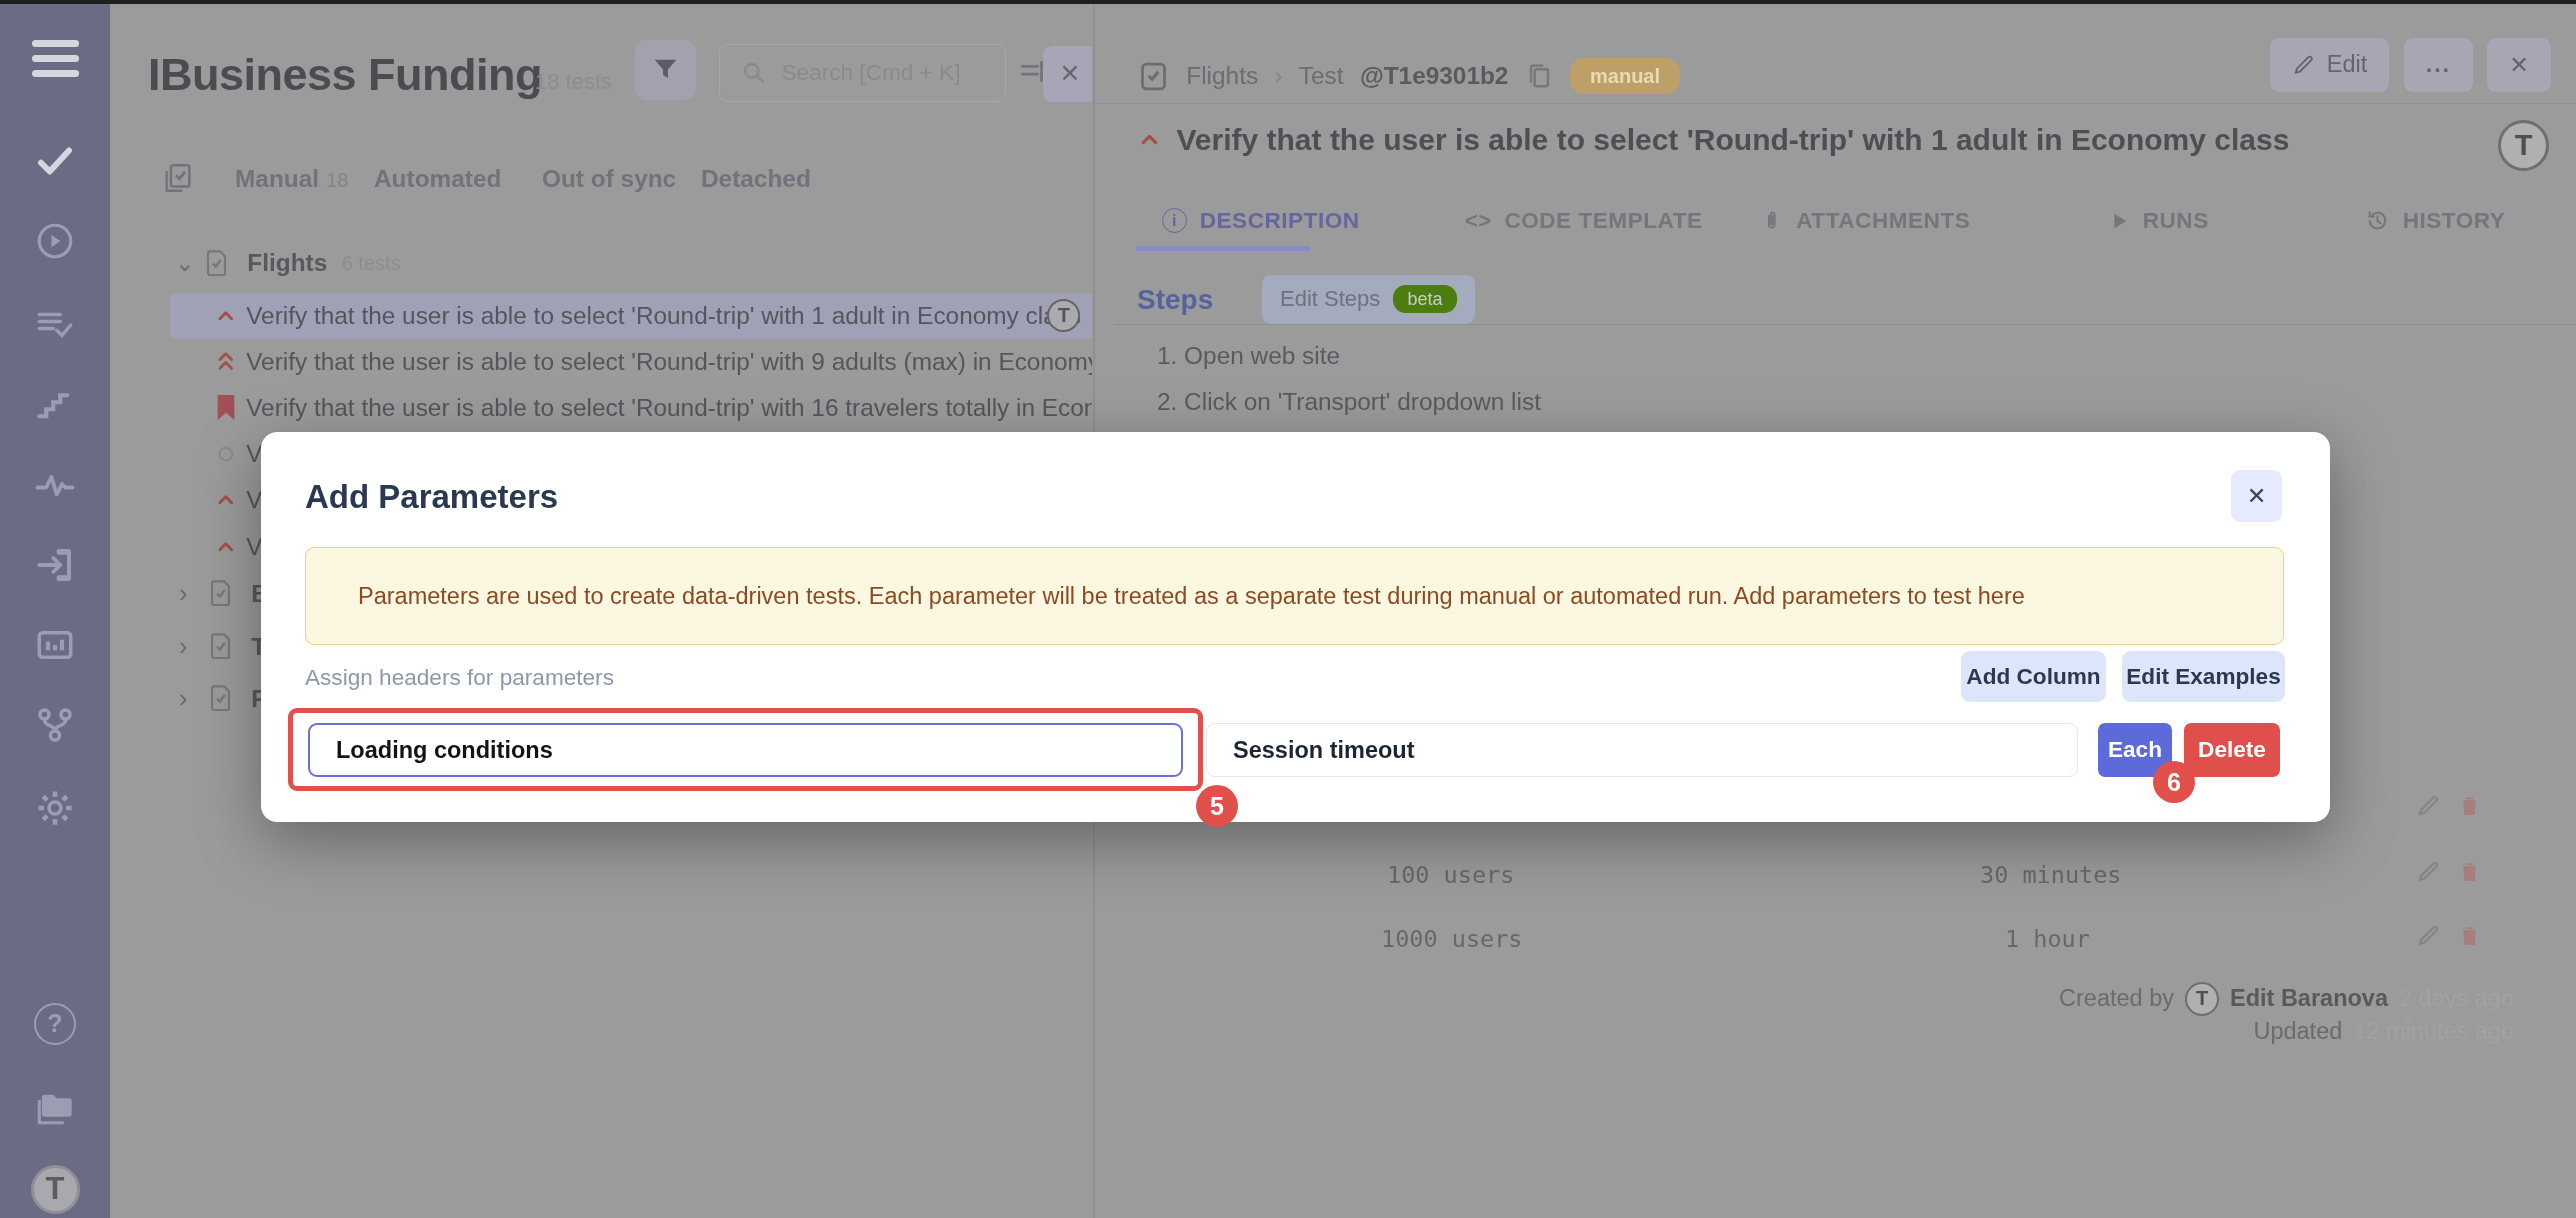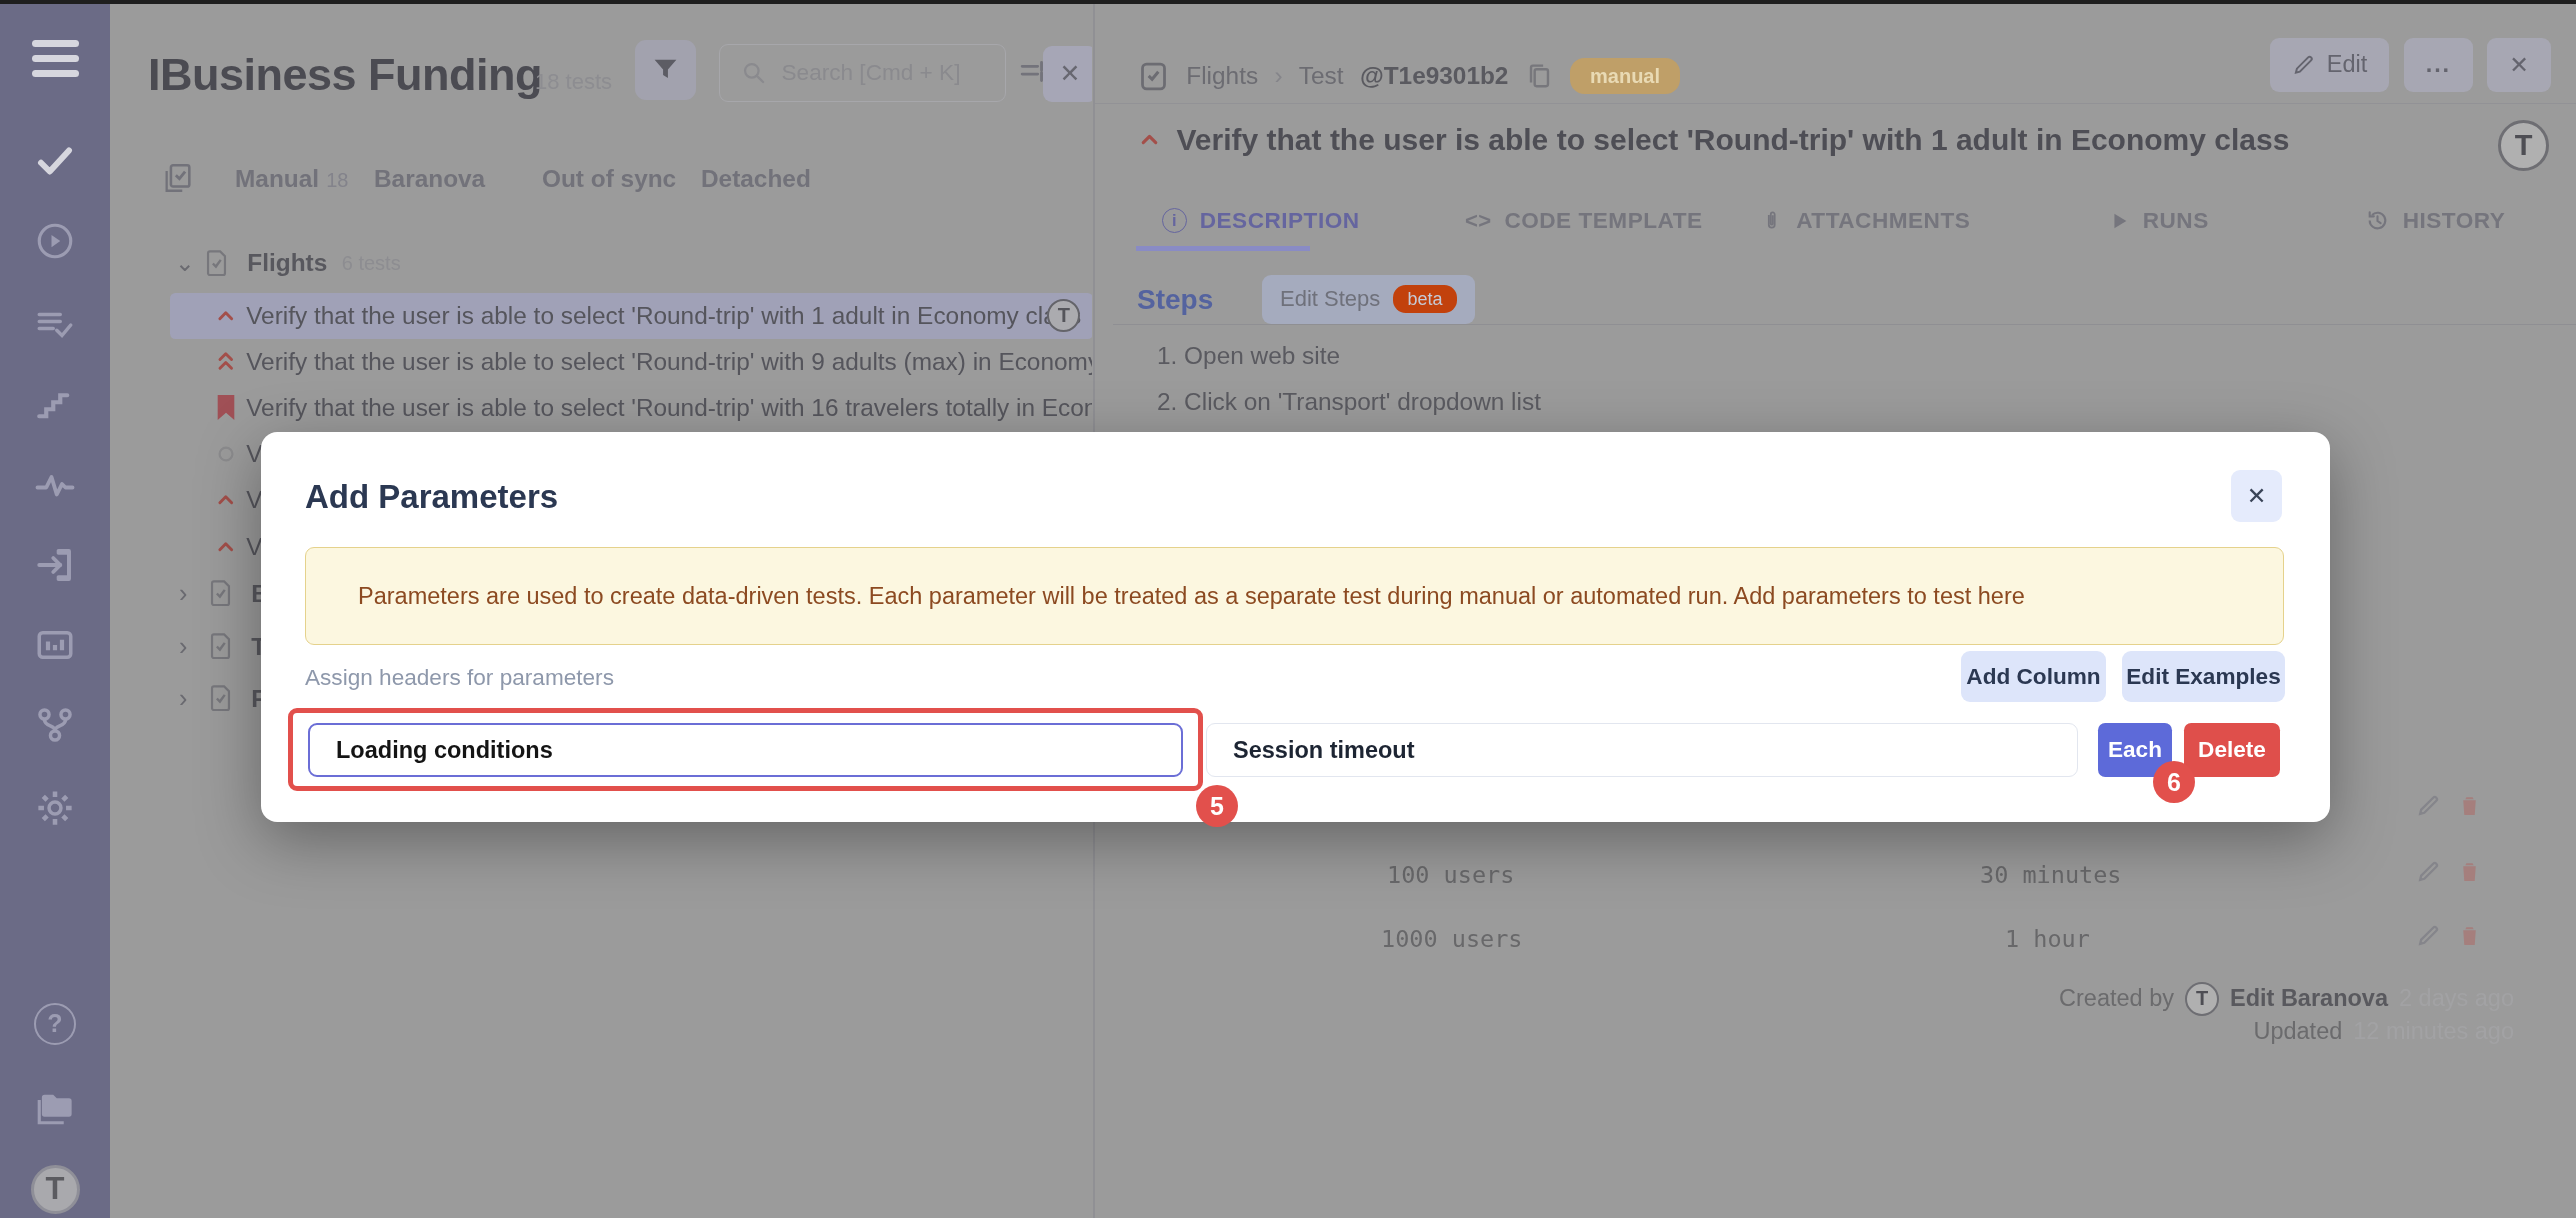--- a/index.html
+++ b/index.html
@@ -66,21 +66,21 @@
   .rp-caret { color:#a34f4a; }
   .rp-title { font-size:30px; font-weight:800; color:#4e4e55; }
   .rp-avatar { position:absolute; right:27px; top:116px; width:51px; height:51px; border:3.6px solid #6e6e73; border-radius:50%; background:#b0b0b0; color:#4e4e54; font-size:29px; font-weight:800; display:flex; align-items:center; justify-content:center; }
 
   .rp-tab { position:absolute; top:204px; display:flex; align-items:center; gap:12.7px; font-size:22.6px; letter-spacing:0.5px; color:#75757d; font-weight:700; }
   .rp-tab.active { color:#65659f; }
   .tab-underline { position:absolute; left:41px; top:242px; width:174px; height:5.4px; background:#898bc5; }
 
   .steps-heading { position:absolute; left:42px; top:280px; font-size:28px; font-weight:800; color:#54639f; }
   .edit-steps-btn { position:absolute; left:167px; top:271px; height:49px; background:#a5abbe; border-radius:9px; display:flex; align-items:center; gap:12.7px; padding:0 18px; font-size:22px; color:#6f717b;text-align:center; }
-  .beta-pill { background:#c2410c; color:#c6cad6; font-size:18px; padding:3.6px 14.5px; border-radius:12.7px; }
+  .beta-pill { background:#4d7c0f; color:#c6cad6; font-size:18px; padding:3.6px 14.5px; border-radius:12.7px; }
   .steps-divider { position:absolute; left:18px; right:0; top:320px; height:1.8px; background:#8f8f93; }
   .step-item { position:absolute; left:62px; font-size:24.4px; color:#5a5a60; }
 
   .param-cell { position:absolute; font-family:"DejaVu Sans Mono", monospace; font-size:23.5px; color:#68686a; }
   .row-icons { position:absolute; display:flex; gap:16.3px; align-items:center; }
   .pencil-i { color:#85858b; }
   .trash-i { color:#a57f7d; }
 
   .rp-footer { position:absolute; right:62px; font-size:23.5px; color:#6b6b6d; display:flex; align-items:center; gap:11px; white-space:nowrap; }
   .rp-footer .author { font-weight:700; color:#59595e; }
@@ -216,21 +216,21 @@
 
     <div class="lp-tabs">
       <div class="batch-icon">
         <svg width="34" height="34" viewBox="0 0 24 24" fill="none" stroke="currentColor" stroke-width="1.8">
             <path d="M4 7v14h11" stroke-width="1.6"></path>
             <rect x="7" y="3" width="13" height="15" rx="1.5"></rect>
             <polyline points="10.5 10 13 12.5 17 7.5" stroke-width="2"></polyline>
           </svg>
       </div>
       <span class="lp-tab" style="left:125px;"><span>Manual</span><span class="cnt">18</span></span>
-      <span class="lp-tab" style="left:264px;"><span>Baranova</span></span>
+      <span class="lp-tab" style="left:264px;"><span>Automated</span></span>
       <span class="lp-tab" style="left:432px;"><span>Out of sync</span></span>
       <span class="lp-tab" style="left:591px;"><span>Detached</span></span>
     </div>
 
     <div class="tree">
 
       <div class="tree-row" style="top:3.6px;">
         <span class="chev">⌄</span>
         <span class="doc">
           <svg width="29" height="29" viewBox="0 0 24 24" fill="none" stroke="currentColor" stroke-width="1.8">

